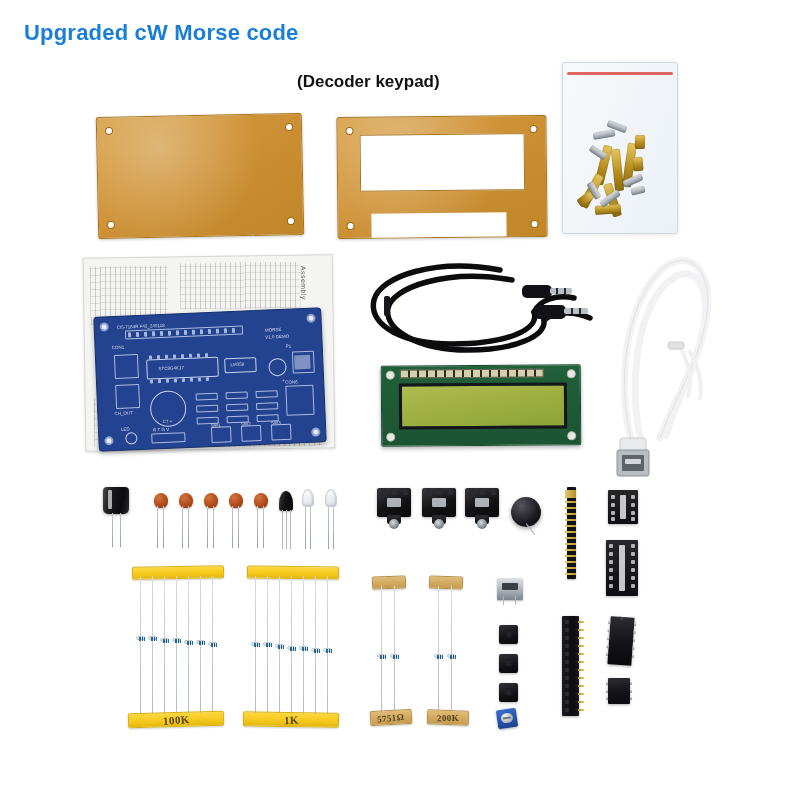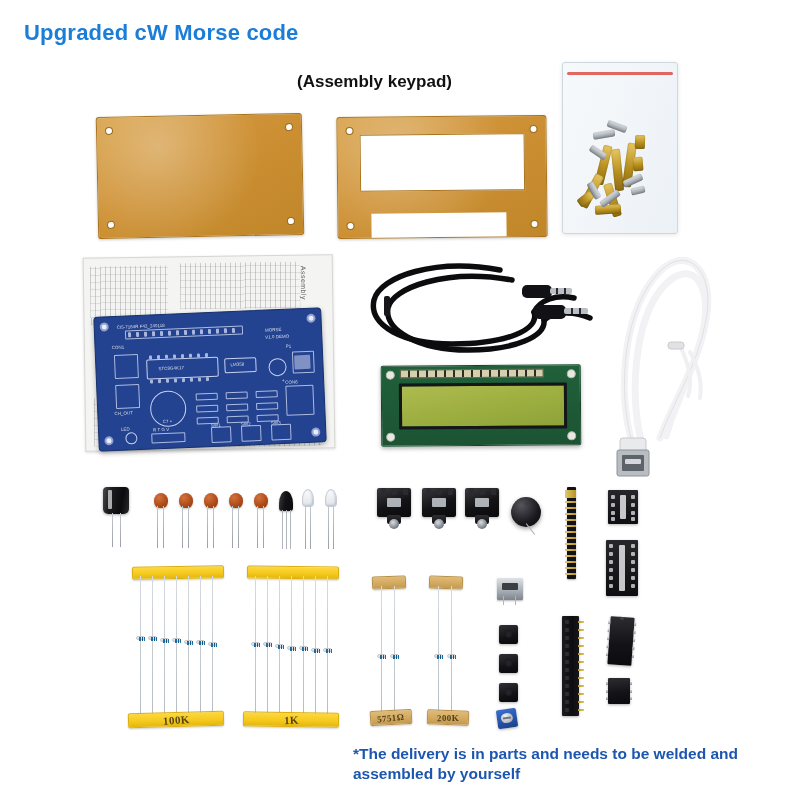--- a/index.html
+++ b/index.html
@@ -334,21 +334,21 @@
     position:absolute; width:1.6px; height:4px; background:#1f6a9e;
   }
   .rband.b2{ background:#17557f; }
 </style>
 </head>
 <body>
 
 <div id="stage">
 
   <div class="hd-primary">Upgraded cW Morse code</div>
-  <div class="hd-note">(Assembly keypad)</div>
+  <div class="hd-note">(Decoder keypad)</div>
 
   <div class="part plate" style="left:97px; top:115px; width:206px; height:122px; transform:rotate(-1.2deg);">
     <div class="hole" style="left:8px; top:9px;"></div>
     <div class="hole" style="right:8px; top:9px;"></div>
     <div class="hole" style="left:8px; bottom:9px;"></div>
     <div class="hole" style="right:8px; bottom:9px;"></div>
   </div>
 
   <div class="part plate" style="left:337px; top:116px; width:210px; height:122px; transform:rotate(-0.6deg);">
     <div class="plate-window" style="left:22px; top:17px; width:165px; height:57px;"></div>
@@ -868,15 +868,14 @@
     <div class="rbody" style="left:20px; top:78px;">
         <div class="rband" style="left:2px; top:0;"></div>
         <div class="rband b2" style="left:4.5px; top:0;"></div>
         <div class="rband" style="left:6.5px; top:0;"></div>
       </div>
     <div class="tape tape-kraft" style="left:0; top:134px; width:42px; height:15px; transform:rotate(2deg);">
       <span class="tape-txt sm">200K</span>
     </div>
   </div>
 
-  <div class="footnote">*The delivery is in parts and needs to be welded and assembled by yourself</div>
 
 </div>
 
 </body></html>

